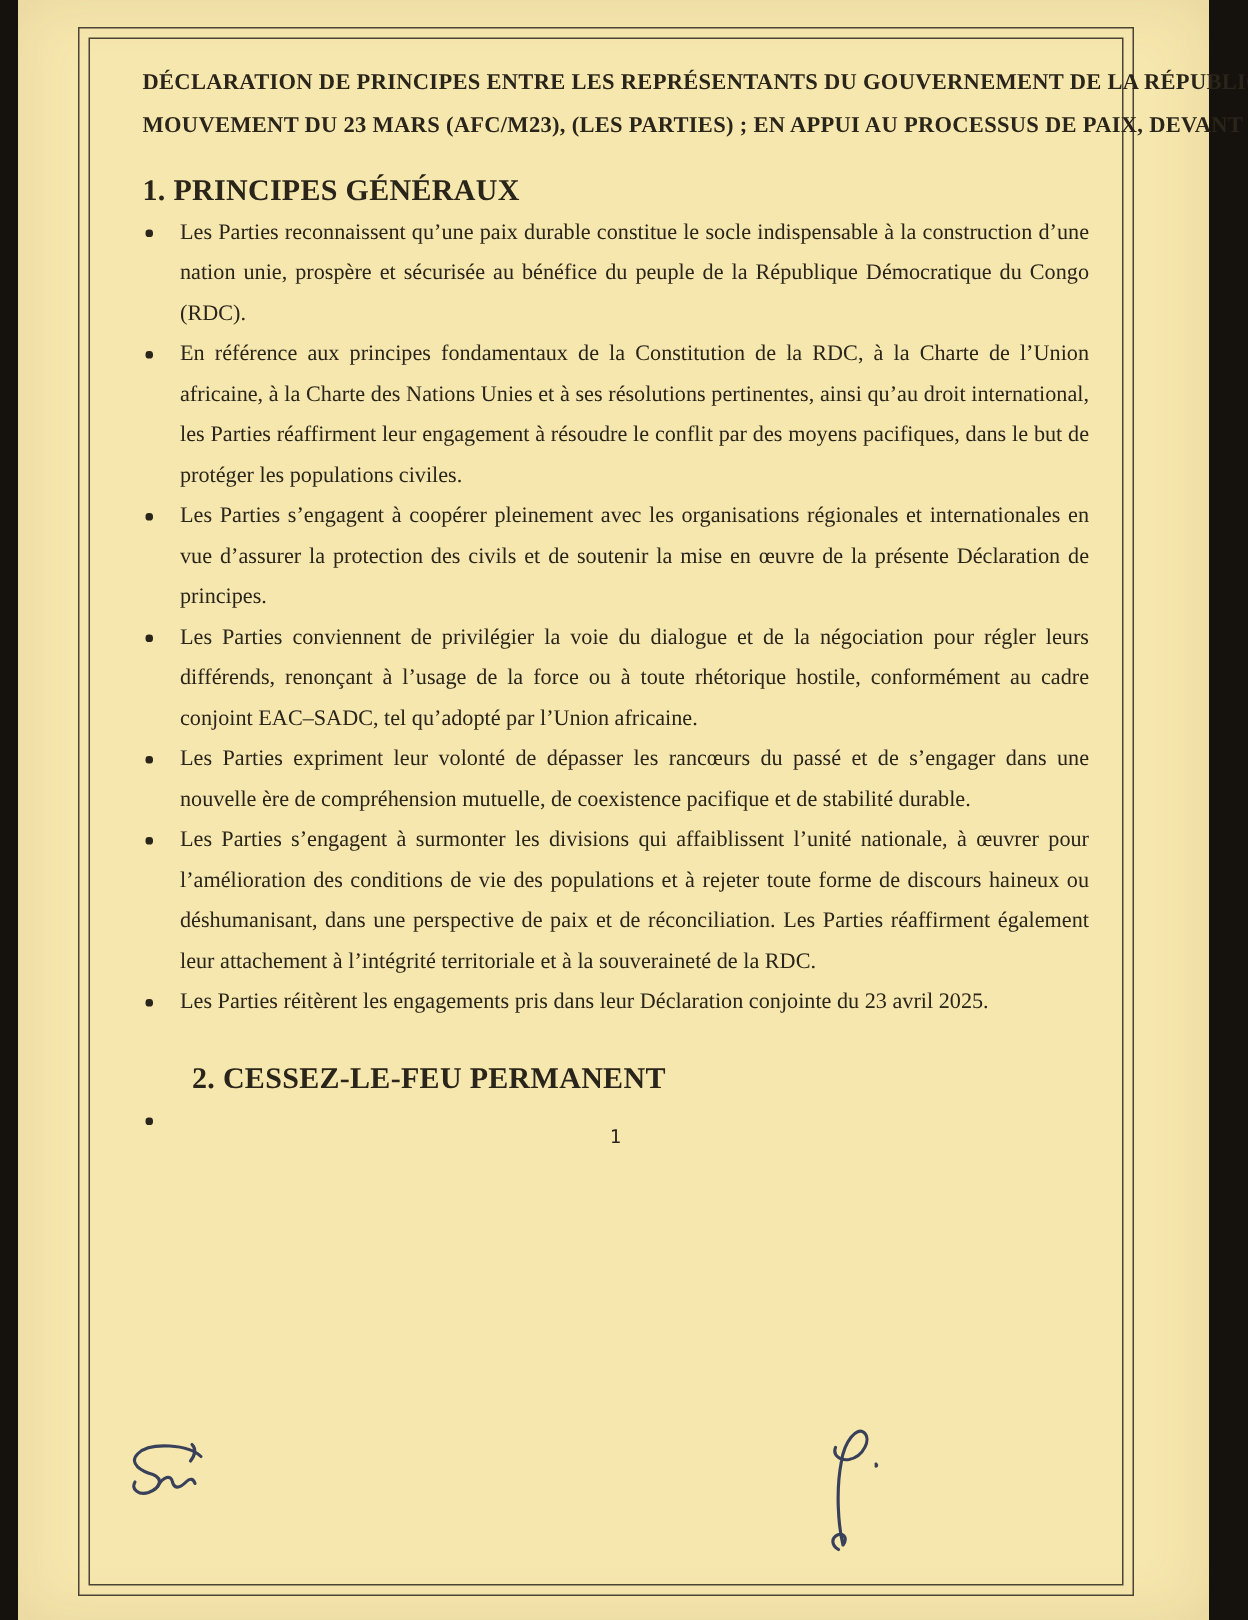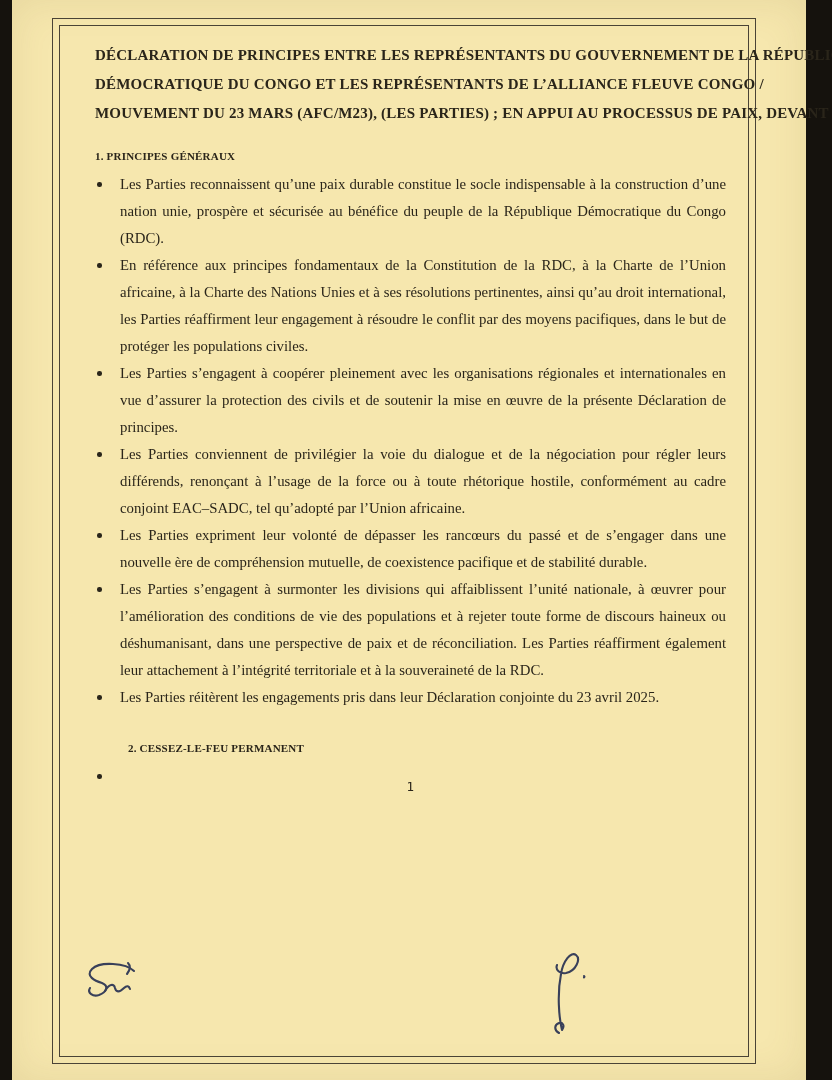--- a/index.html
+++ b/index.html
@@ -26,21 +26,21 @@
   .content{
     position:absolute;left:0;top:0;right:0;bottom:0;
     padding:15px 22px 0 35px;
     color:#2a251a;
     font-size:14.8px;
     line-height:27px;
   }
   .title{ text-align:center; font-weight:bold; letter-spacing:0.2px; }
   .title-line{ line-height:29px; white-space:nowrap; font-size:15px; }
   h2.sec-heading{
-    font-size:11px; font-weight:bold; letter-spacing:0.2px;
+    font-size:20px; font-weight:bold; letter-spacing:0.2px;
     margin:15px 0 1px 0; line-height:27px;
   }
   h2.sec-heading.second{ margin-top:24px;margin-left:33px; }
   ul.bullets{ list-style:none; margin:0; padding:0; }
   ul.bullets > li{
     position:relative; padding-left:25px; margin:0;
   }
   ul.bullets > li .dot{
     position:absolute; left:2px; top:11px;
     width:4.5px; height:4.5px; border-radius:50%;
@@ -68,21 +68,20 @@
 <body>
 
 <div class="stage">
   <div class="paper">
     <div class="frame-outer">
       <div class="frame-inner">
         <div class="content">
 
           <div class="title">
             <div class="title-line">DÉCLARATION DE PRINCIPES ENTRE LES REPRÉSENTANTS DU GOUVERNEMENT DE LA RÉPUBLIQUE</div>
-            <div class="title-line">DÉMOCRATIQUE DU CONGO ET LES REPRÉSENTANTS DE L’ALLIANCE FLEUVE CONGO /</div>
             <div class="title-line">MOUVEMENT DU 23 MARS (AFC/M23), (LES PARTIES) ; EN APPUI AU PROCESSUS DE PAIX, DEVANT</div>
           </div>
 
           <h2 class="sec-heading">1. PRINCIPES GÉNÉRAUX</h2>
           <ul class="bullets">
             <li>
               <span class="dot"></span>
               <span class="btext">Les Parties reconnaissent qu’une paix durable constitue le socle indispensable à la construction d’une nation unie, prospère et sécurisée au bénéfice du peuple de la République Démocratique du Congo (RDC).</span>
             </li>
             <li>

